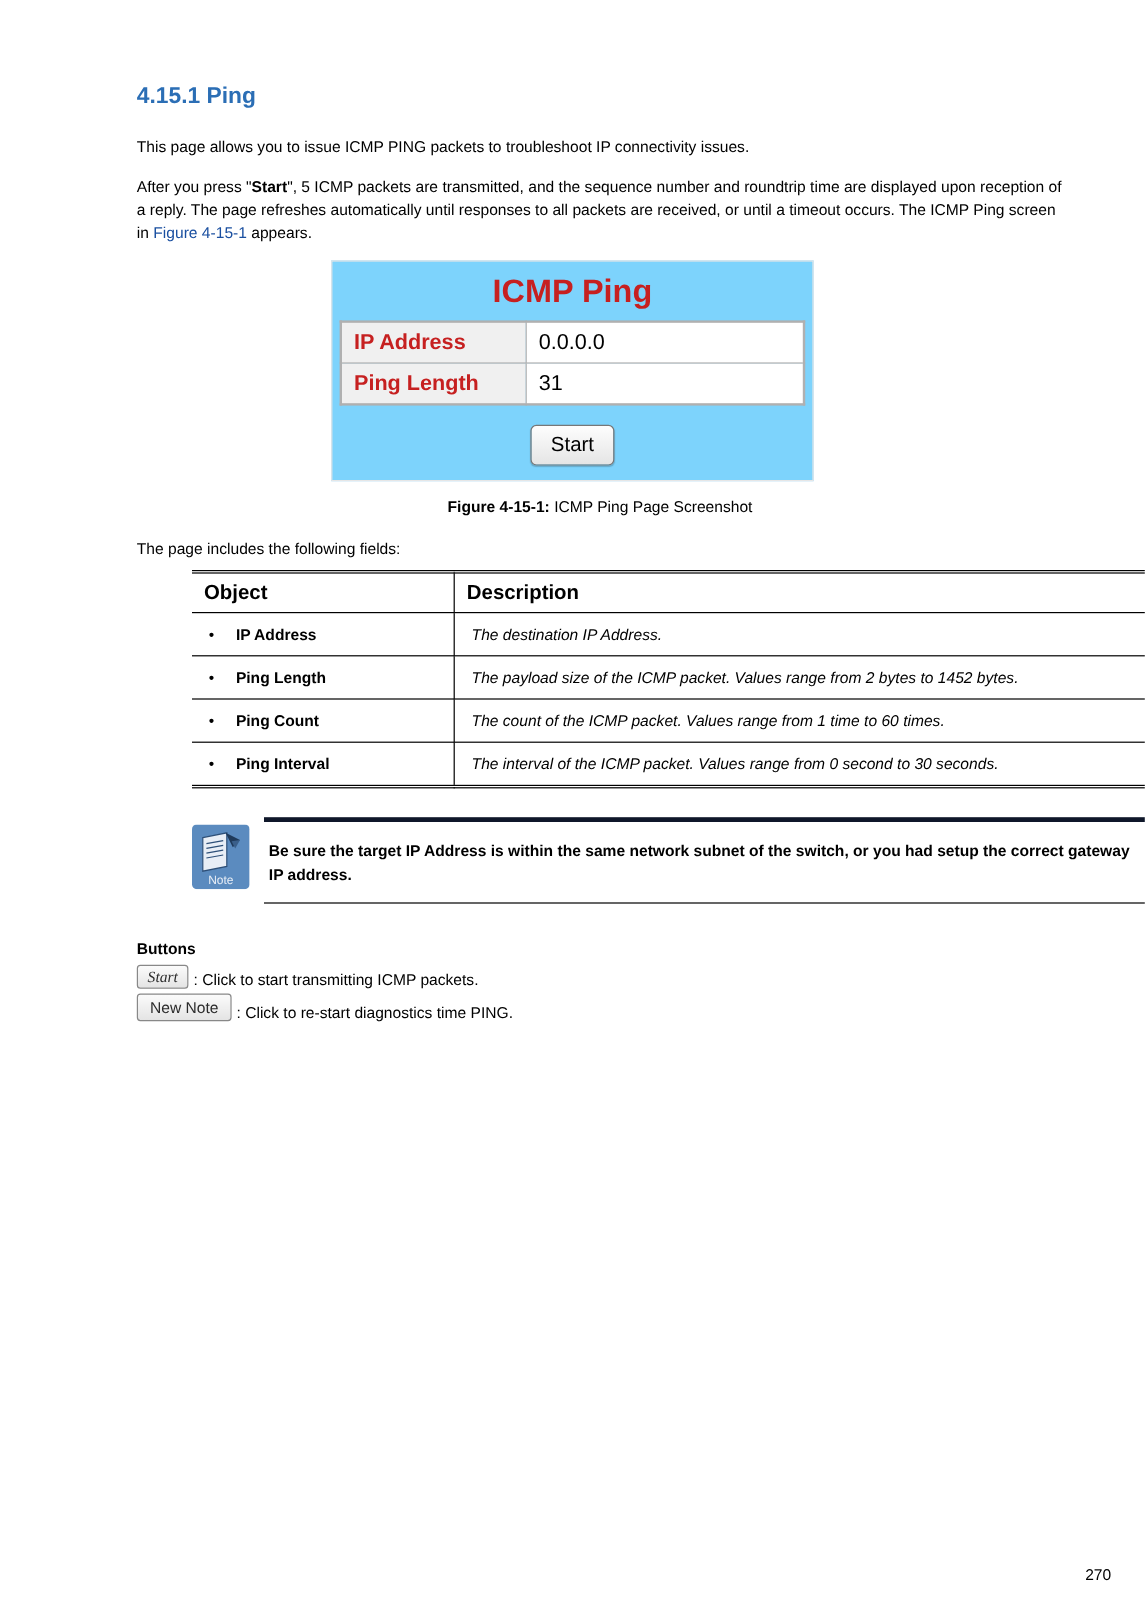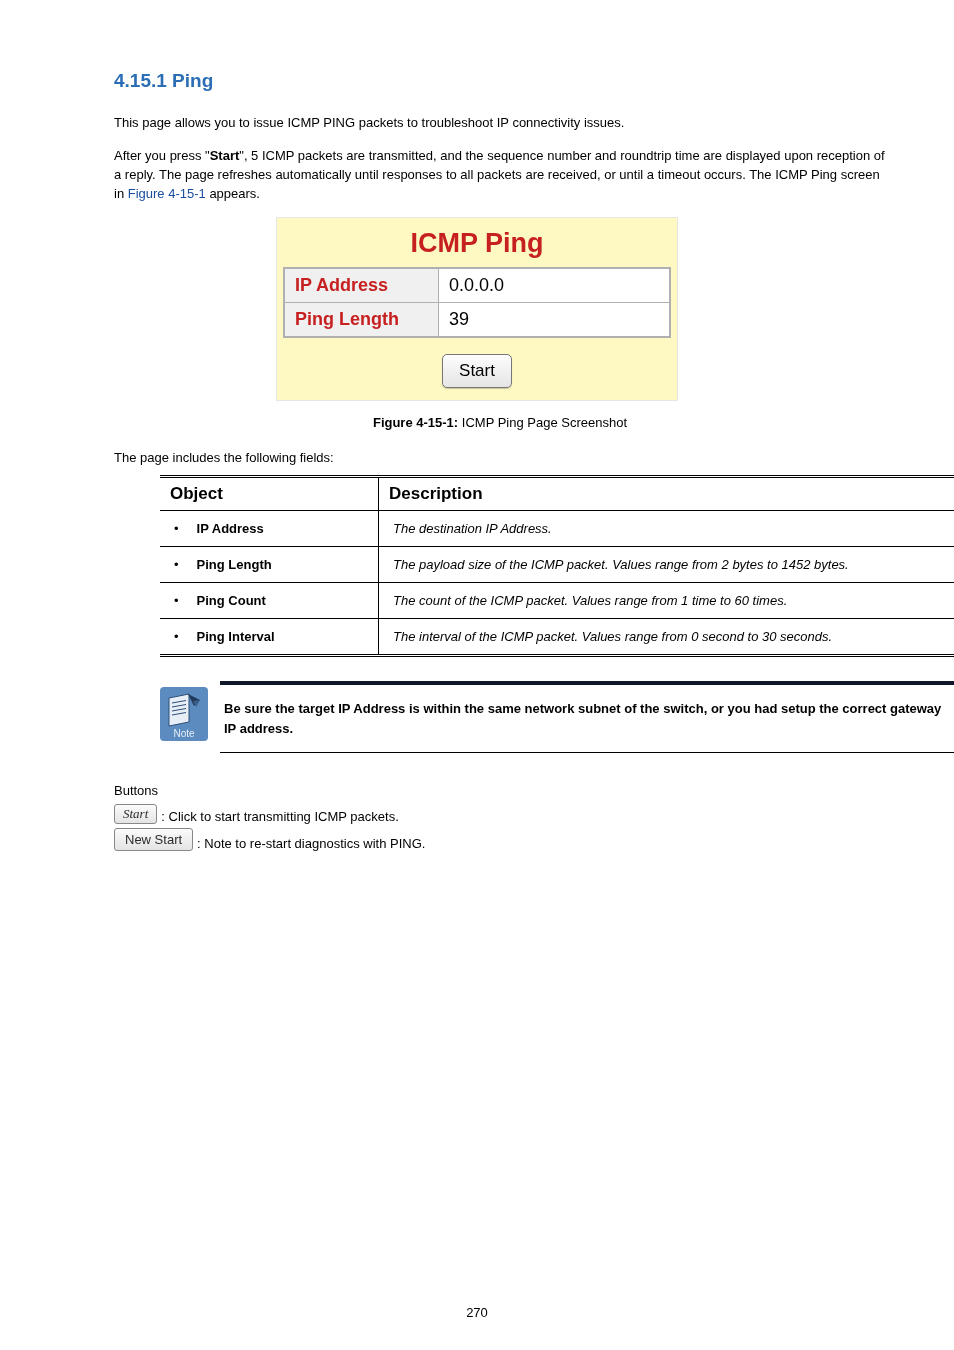--- a/index.html
+++ b/index.html
@@ -33,21 +33,21 @@
   .body-text .bold {
     font-weight: bold;
   }
   .link {
     color: #1a4fa0;
   }
   .screenshot-wrap {
     width: 402px;
     margin: 10px auto 0 auto;
     padding: 6px;
-    background: #fef9c3;
+    background: #7dd3fc;
     border: 1px solid #e6e6e6;
     box-sizing: border-box;
   }
   .shot-title {
     text-align: center;
     font-size: 27px;
     font-weight: bold;
     color: #c62020;
     font-family: Arial, sans-serif;
     padding: 4px 0 8px 0;
@@ -156,21 +156,21 @@
     padding: 14px 4px;
     font-size: 13px;
     line-height: 1.5;
     font-weight: bold;
   }
   .buttons-section {
     margin: 10px 0 0 50px;
   }
   .buttons-heading {
     font-size: 13px;
-    font-weight: normal;
+    font-weight: bold;
     margin: 0 0 6px 0;
   }
   .btn-line {
     display: flex;
     align-items: flex-end;
     margin-bottom: 4px;
   }
   .btn-visual {
     display: inline-block;
     border: 1px solid #888;
@@ -189,23 +189,23 @@
   .btn-visual.newping {
     font-family: Arial, sans-serif;
     padding: 3px 10px;
   }
   .btn-desc {
     font-size: 13px;
   }
   .page-number {
     position: absolute;
     bottom: 30px;
-    left: 0;
+    left: 16px;
     width: 100%;
-    text-align: center;
+    text-align: right;
     font-size: 13px;
   }
 </style>
 </head>
 <body>
 
 <div class="page">
 
   <h2 class="section-title">4.15.1 Ping</h2>
 
@@ -218,21 +218,21 @@
   <div class="screenshot-wrap">
     <div class="shot-title">ICMP Ping</div>
     <table class="shot-table">
       <tbody>
           <tr>
         <td class="label">IP Address</td>
         <td class="value">0.0.0.0</td>
       </tr>
       <tr>
         <td class="label">Ping Length</td>
-        <td class="value">39</td>
+        <td class="value">31</td>
       </tr>
     </tbody>
       </table>
     <div class="shot-btn-row">
       <span class="shot-btn">Start</span>
     </div>
   </div>
 
   <div class="fig-caption">
     <span class="bold">Figure 4-15-1:</span><span> ICMP Ping Page Screenshot</span>
@@ -284,20 +284,20 @@
     <div class="note-text-cell">Be sure the target IP Address is within the same network subnet of the switch, or you had setup the correct gateway IP address.</div>
   </div>
 
   <div class="buttons-section">
     <p class="buttons-heading">Buttons</p>
     <div class="btn-line">
       <span class="btn-visual start">Start</span>
       <span class="btn-desc">: Click to start transmitting ICMP packets.</span>
     </div>
     <div class="btn-line">
-      <span class="btn-visual newping">New Start</span>
-      <span class="btn-desc">: Note to re-start diagnostics with PING.</span>
+      <span class="btn-visual newping">New Note</span>
+      <span class="btn-desc">: Click to re-start diagnostics time PING.</span>
     </div>
   </div>
 
   <div class="page-number">270</div>
 
 </div>
 
 </body></html>

